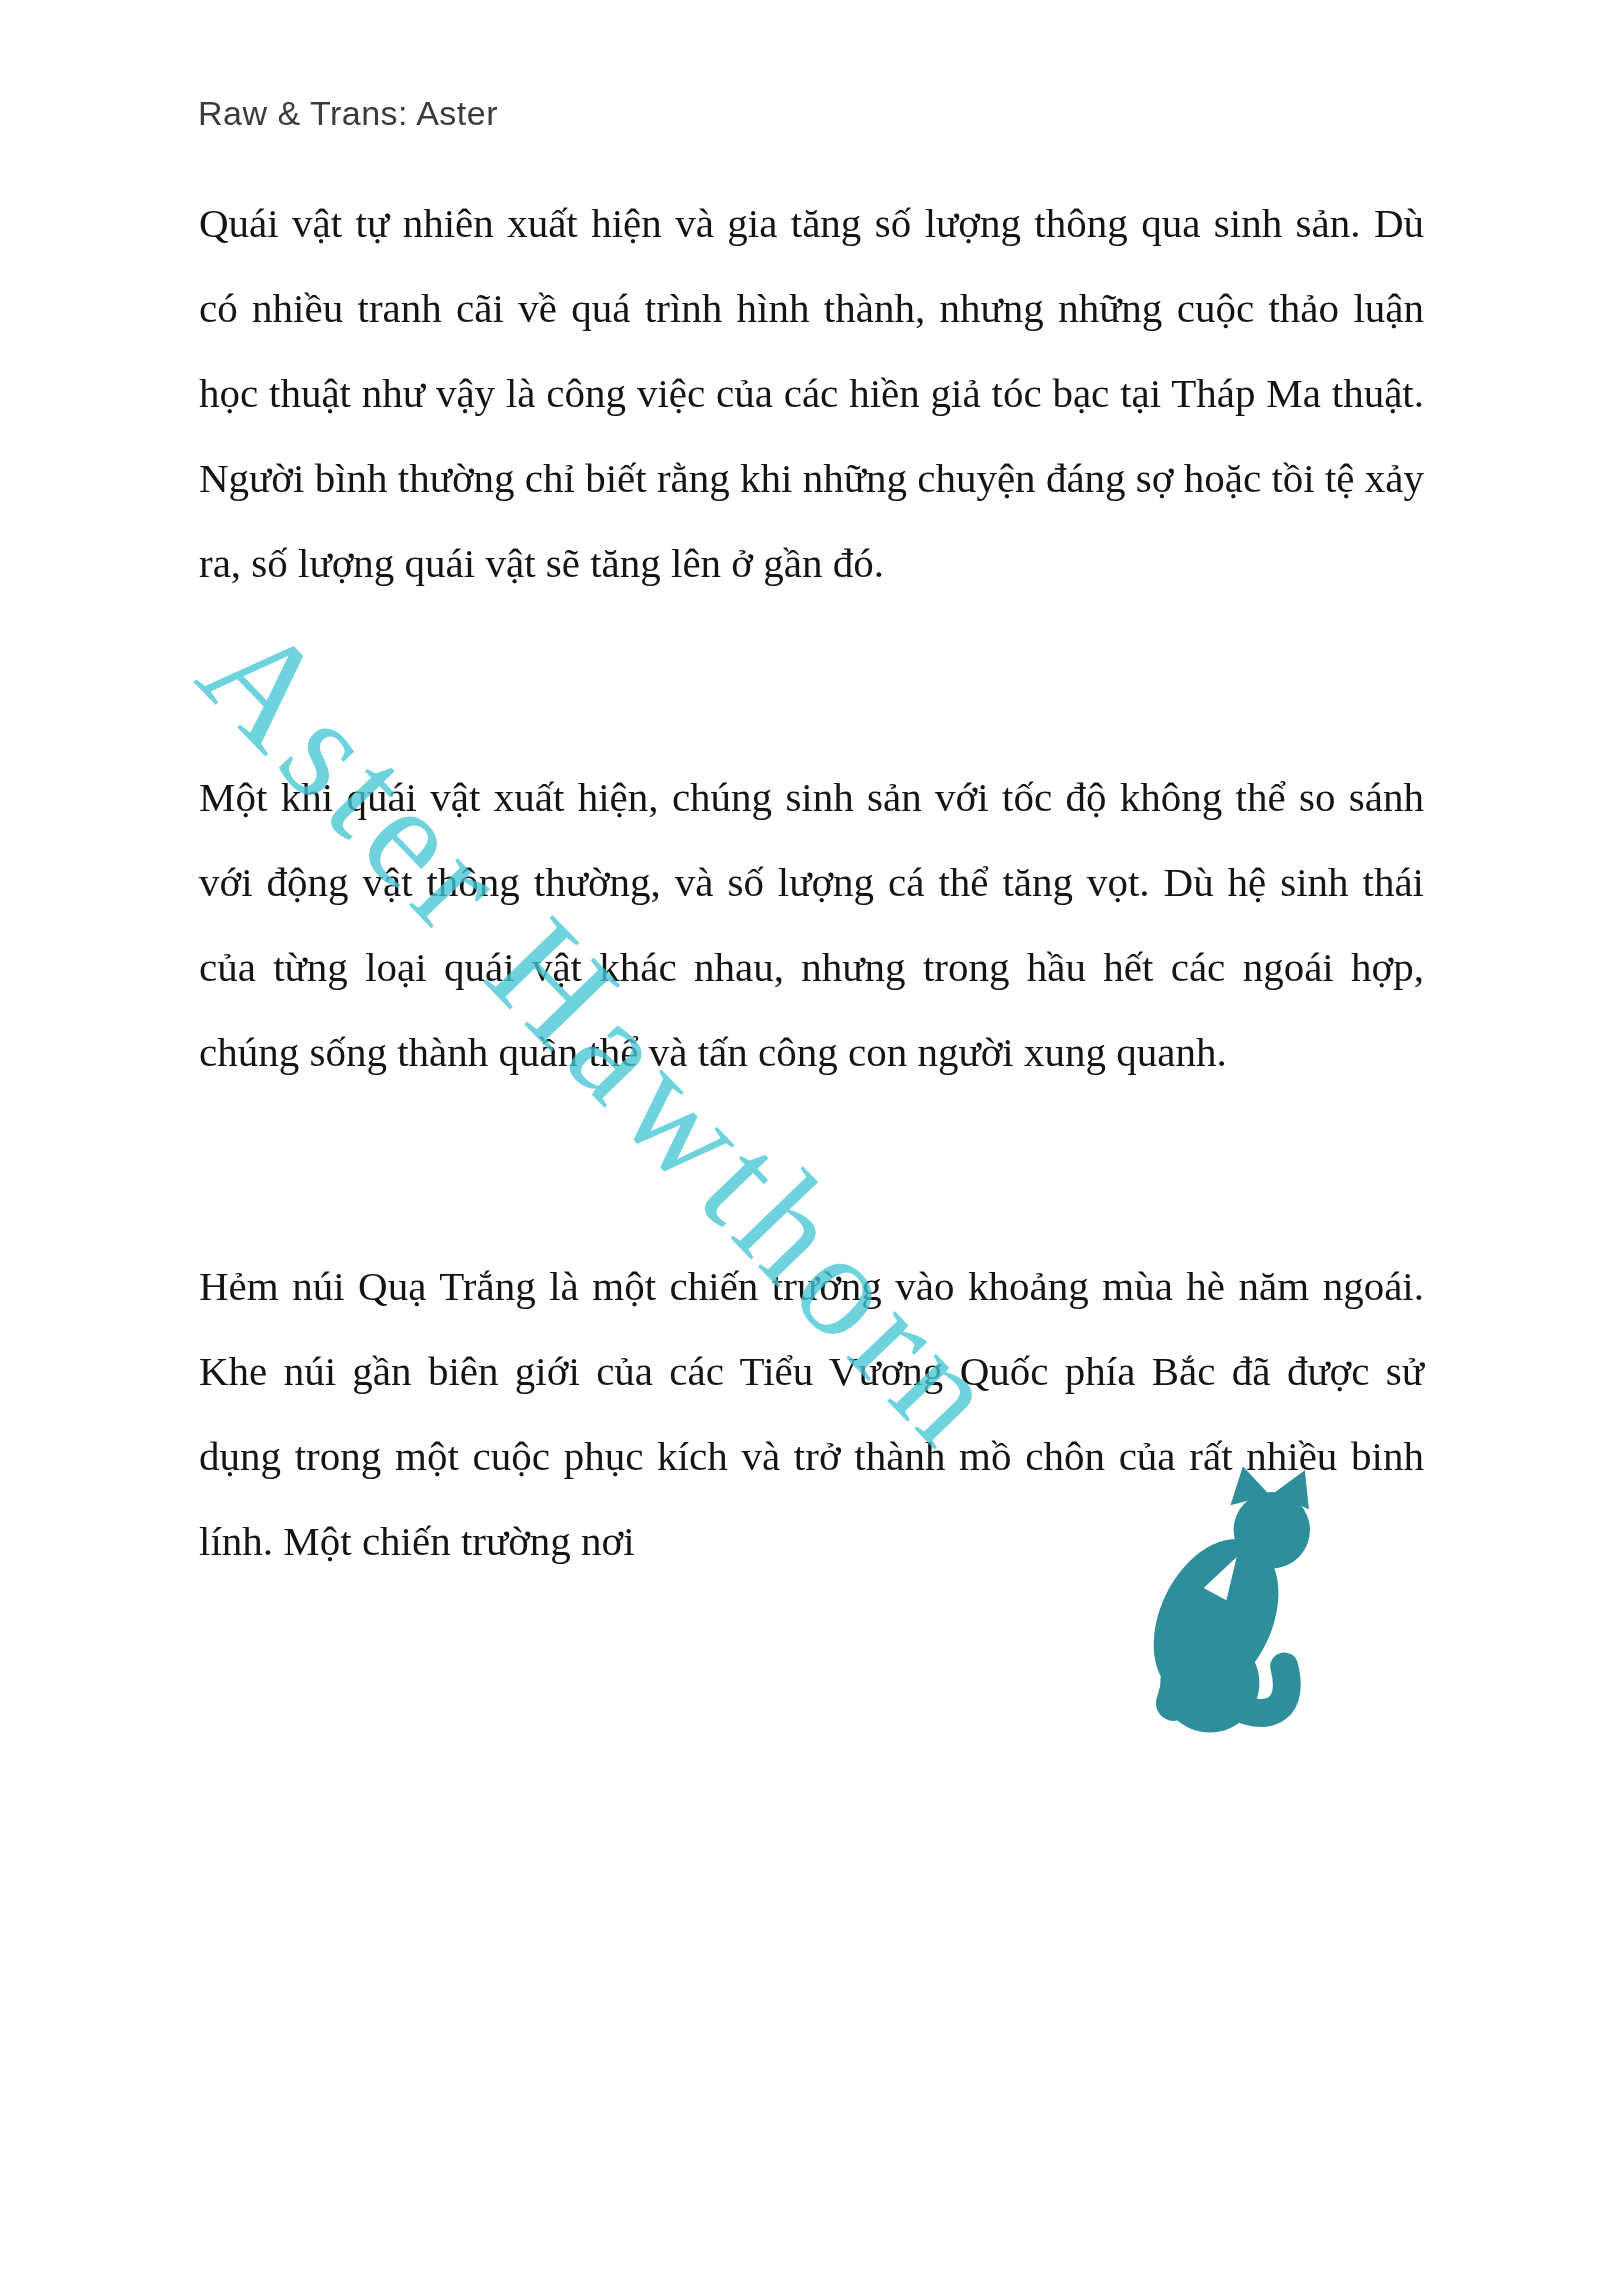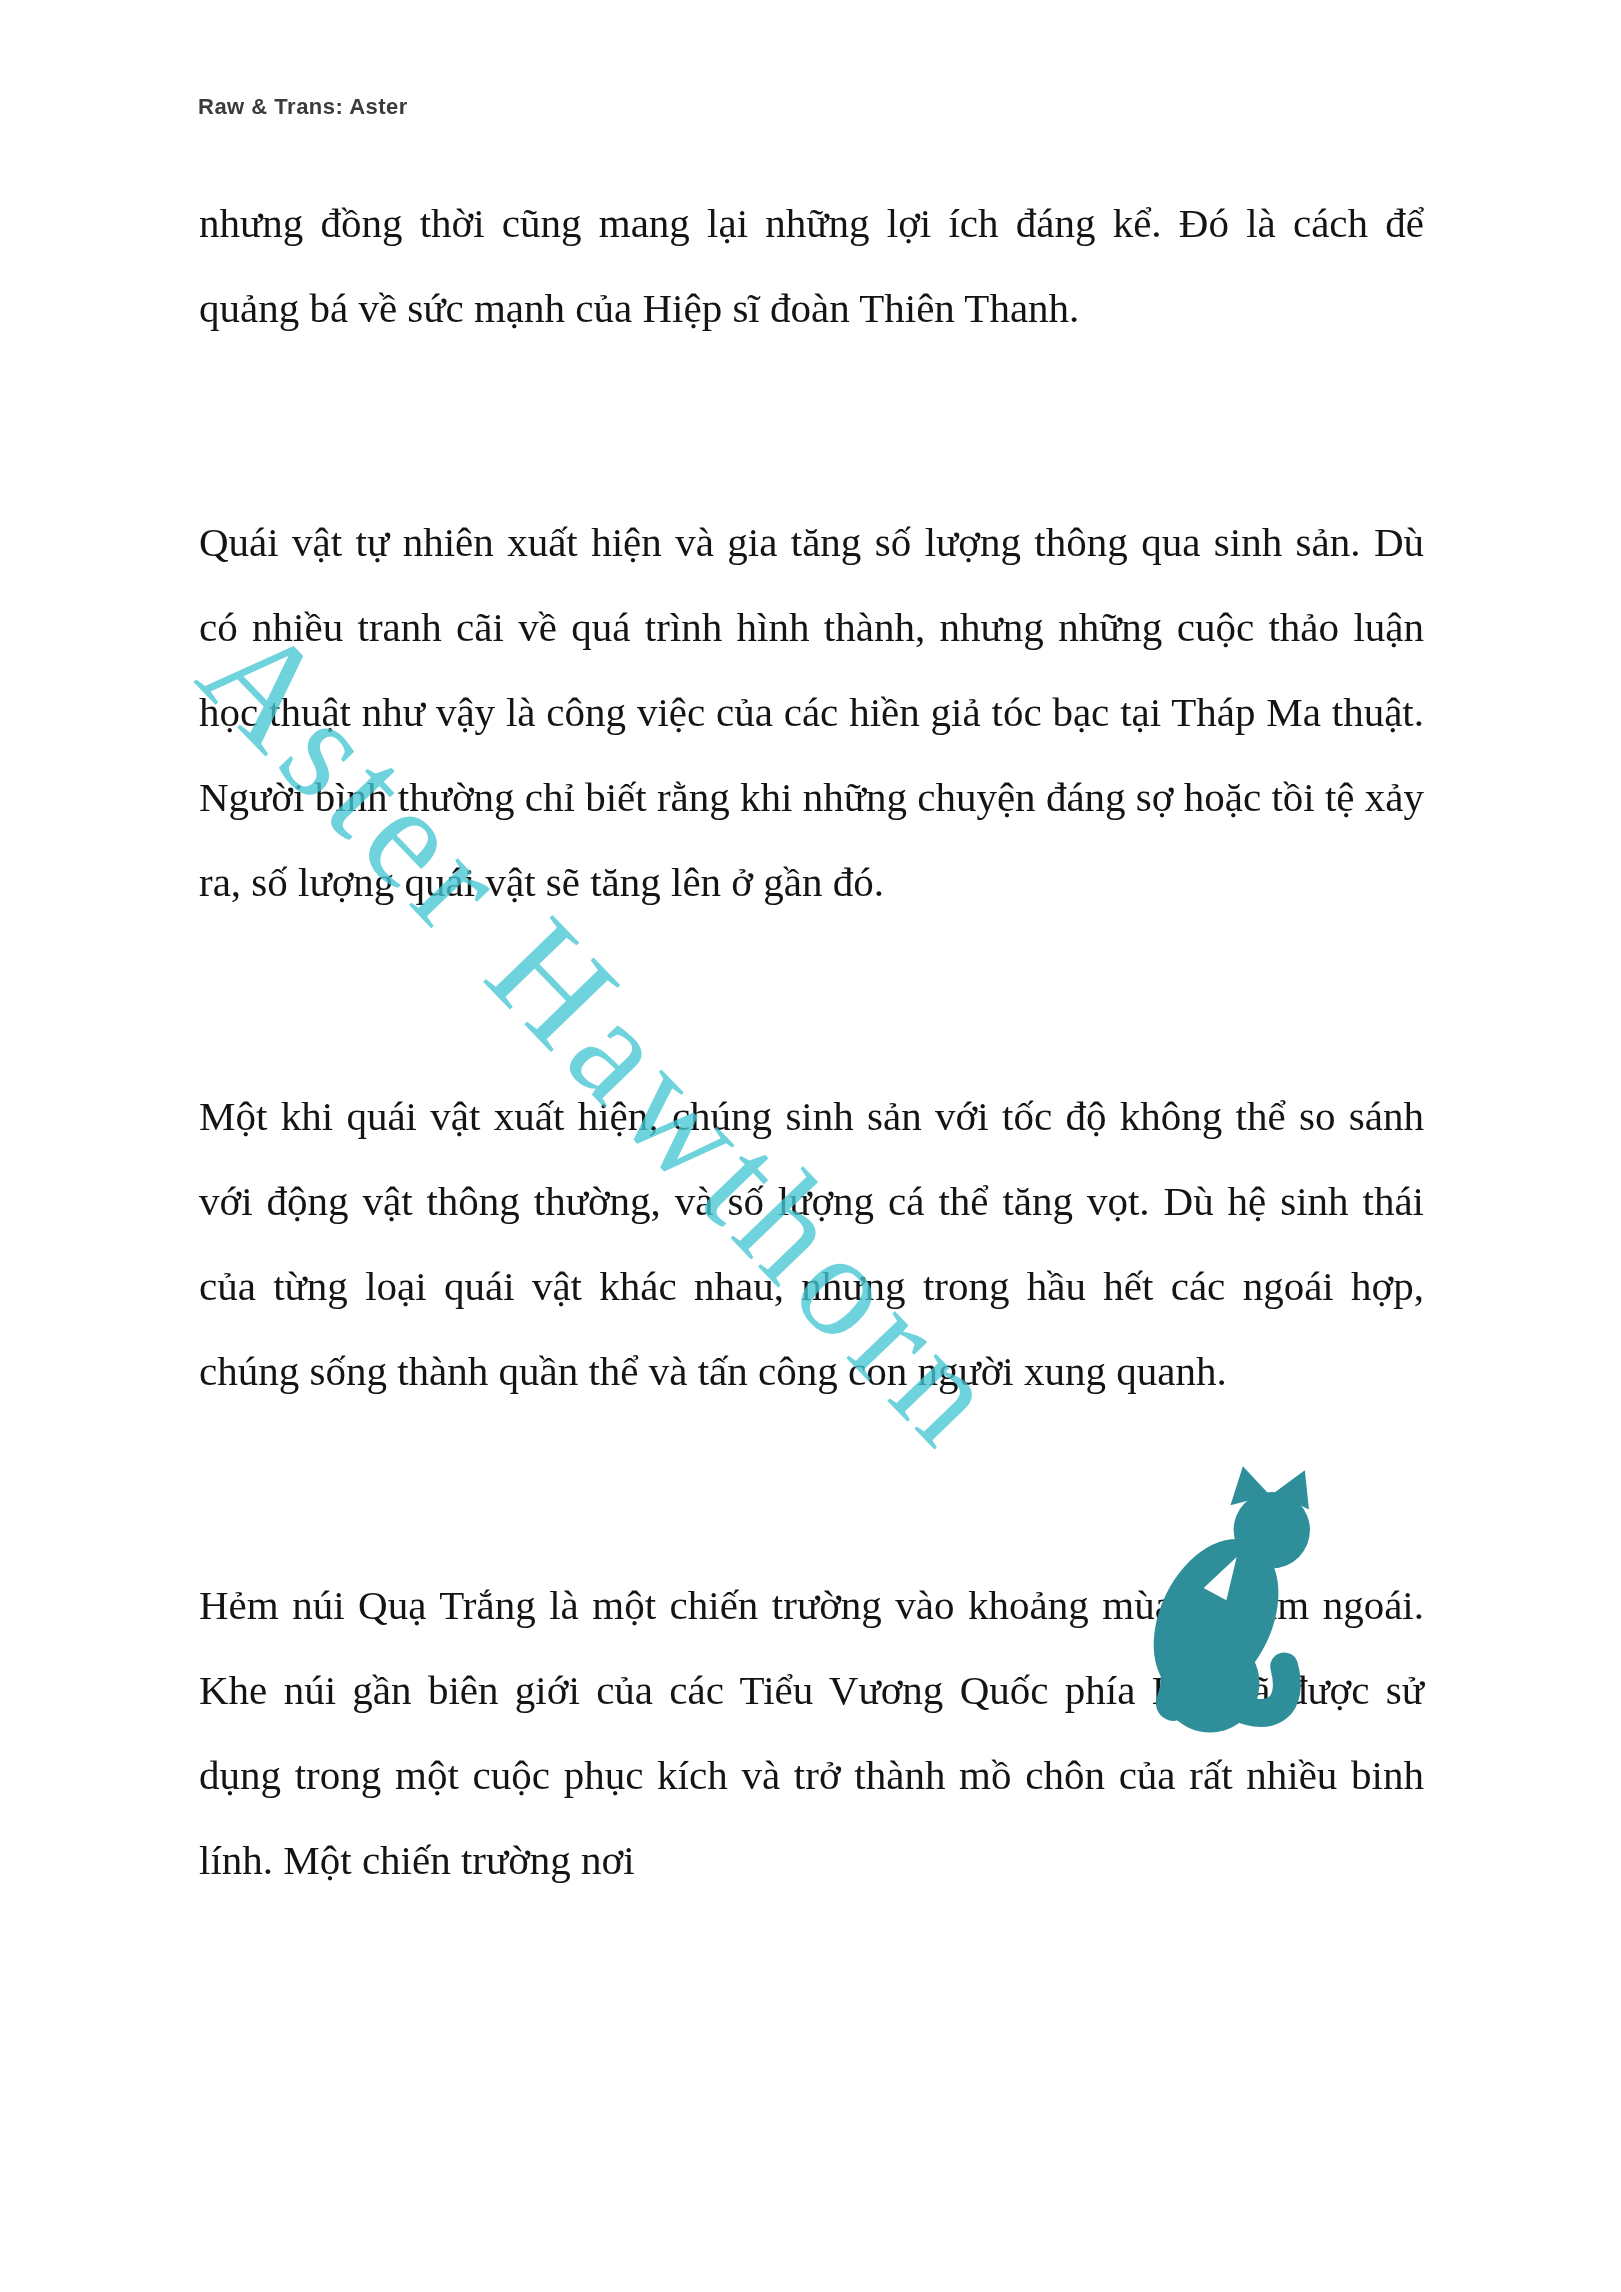--- a/index.html
+++ b/index.html
@@ -14,24 +14,23 @@
   }
   .page {
     position: absolute;
     inset: 0;
   }
   .header {
     position: absolute;
     top: 94px;
     left: 198px;
     font-family: "Liberation Sans", sans-serif;
-    font-size: 22px;
+    font-size: 34px;
     color: #3b3b3b;
     letter-spacing: 0.5px;
-    font-weight: bold;
   }
   .body-text {
     position: absolute;
     top: 181px;
     left: 199px;
     width: 1225px;
   }
   .para {
     margin: 0 0 149px 0;
     font-size: 41px;
@@ -67,21 +66,20 @@
   }
 </style>
 </head>
 <body>
 
 <div class="page">
 
   <div class="header">Raw &amp; Trans: Aster</div>
 
   <div class="body-text">
-    <p class="para">nhưng đồng thời cũng mang lại những lợi ích đáng kể. Đó là cách để quảng bá về sức mạnh của Hiệp sĩ đoàn Thiên Thanh.</p>
     <p class="para">Quái vật tự nhiên xuất hiện và gia tăng số lượng thông qua sinh sản. Dù có nhiều tranh cãi về quá trình hình thành, nhưng những cuộc thảo luận học thuật như vậy là công việc của các hiền giả tóc bạc tại Tháp Ma thuật. Người bình thường chỉ biết rằng khi những chuyện đáng sợ hoặc tồi tệ xảy ra, số lượng quái vật sẽ tăng lên ở gần đó.</p>
     <p class="para">Một khi quái vật xuất hiện, chúng sinh sản với tốc độ không thể so sánh với động vật thông thường, và số lượng cá thể tăng vọt. Dù hệ sinh thái của từng loại quái vật khác nhau, nhưng trong hầu hết các ngoái hợp, chúng sống thành quần thể và tấn công con người xung quanh.</p>
     <p class="para">Hẻm núi Quạ Trắng là một chiến trường vào khoảng mùa hè năm ngoái. Khe núi gần biên giới của các Tiểu Vương Quốc phía Bắc đã được sử dụng trong một cuộc phục kích và trở thành mồ chôn của rất nhiều binh lính. Một chiến trường nơi</p>
   </div>
 
   <div class="watermark">Aster Hawthorn</div>
 
   <svg class="cat" viewBox="0 0 200 280" xmlns="http://www.w3.org/2000/svg" aria-hidden="true">
     <g fill="#2e8f9b">
 

